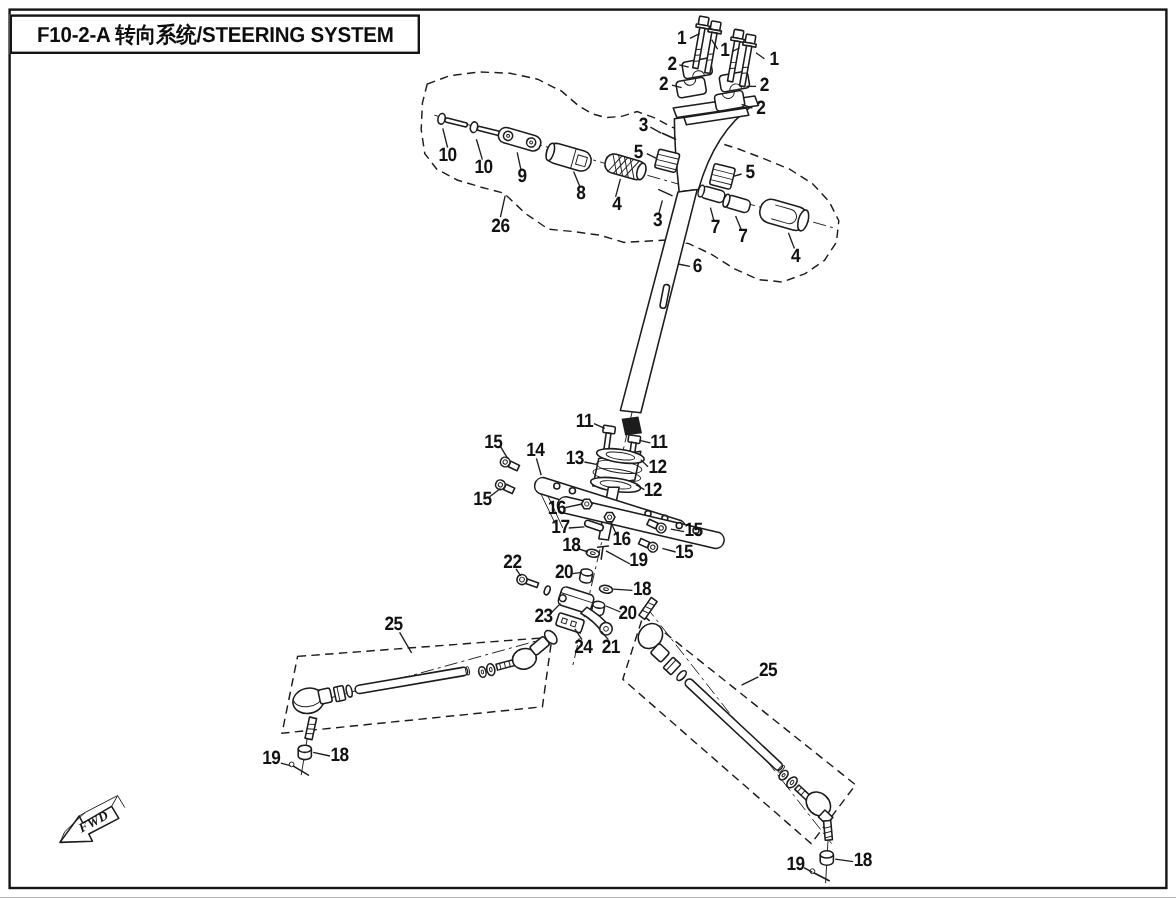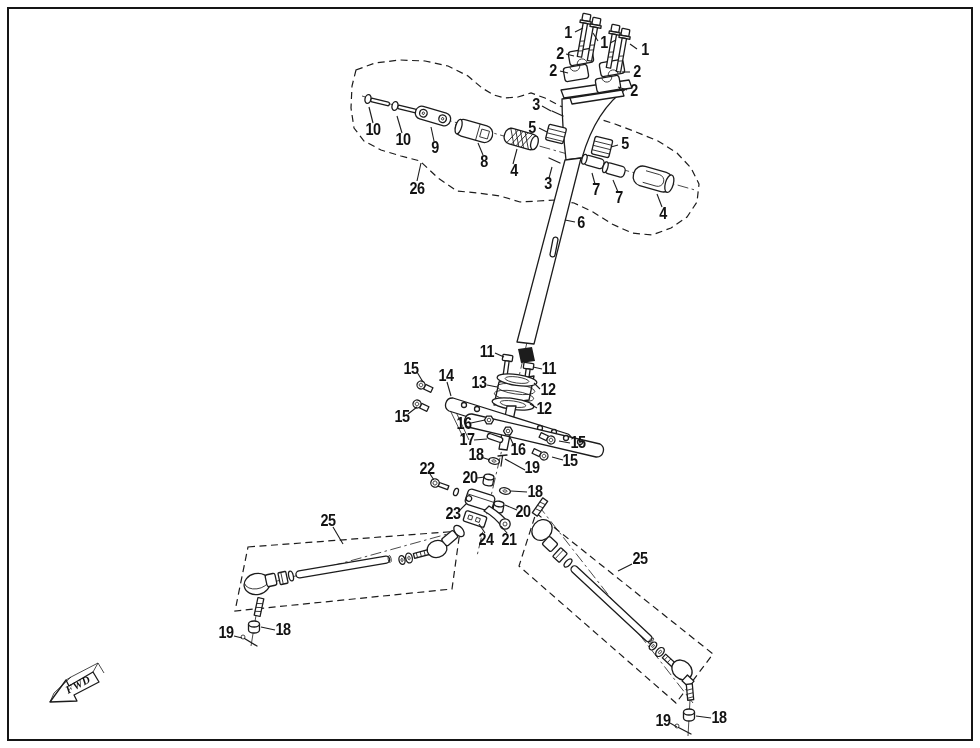--- a/index.html
+++ b/index.html
@@ -568,13 +568,16 @@
       <div class="co" style="left: 486px; top: 540px;">24</div>
       <div class="co" style="left: 509px; top: 540px;">21</div>
       <div class="co" style="left: 328px; top: 521px;">25</div>
       <div class="co" style="left: 640px; top: 559px;">25</div>
       <div class="co" style="left: 226px; top: 633px;">19</div>
       <div class="co" style="left: 283px; top: 630px;">18</div>
       <div class="co" style="left: 663px; top: 721px;">19</div>
       <div class="co" style="left: 719px; top: 718px;">18</div>
     </div>
 
+  <div class="titlebox">
+    <span>F10-2-A  转向系统/STEERING SYSTEM</span>
+  </div>
 </div>
 
 </body></html>

